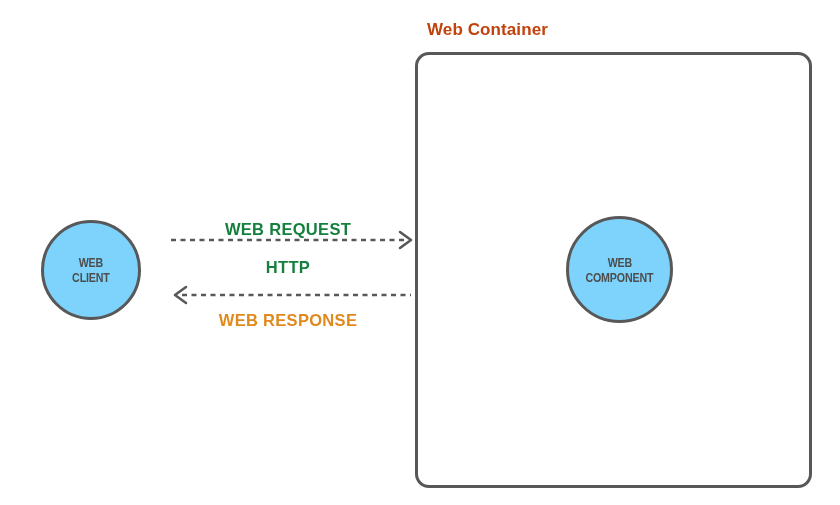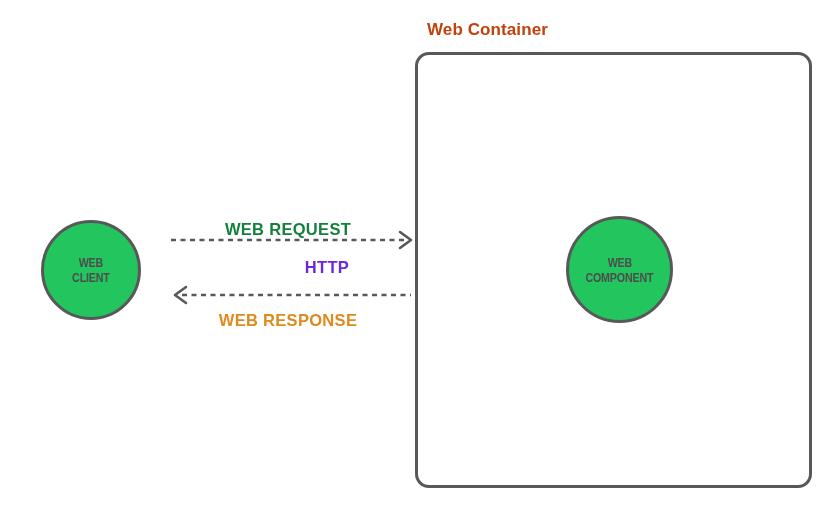--- a/index.html
+++ b/index.html
@@ -48,21 +48,21 @@
     border-radius: 14px;
     background: #ffffff;
   }
 
   
   .node-circle {
     position: absolute;
     box-sizing: border-box;
     border: 3px solid #585858;
     border-radius: 50%;
-    background: #22c55e;
+    background: #7dd3fc;
     display: flex;
     flex-direction: column;
     align-items: center;
     justify-content: center;
     text-align: center;
   }
   #web-client-circle {
     left: 41px;
     top: 220px;
     width: 100px;
@@ -98,22 +98,21 @@
   #label-web-request {
     left: 138px;
     top: 220px;
     width: 300px;
     color: #15803d;
   }
   #label-http {
     left: 138px;
     top: 258px;
     width: 300px;
-    color: #6d28d9;
-    padding-left: 39px;
+    color: #15803d;
   }
   #label-web-response {
     left: 138px;
     top: 311px;
     width: 300px;
     color: #e08a1e;
   }
 </style>
 </head>
 <body>

